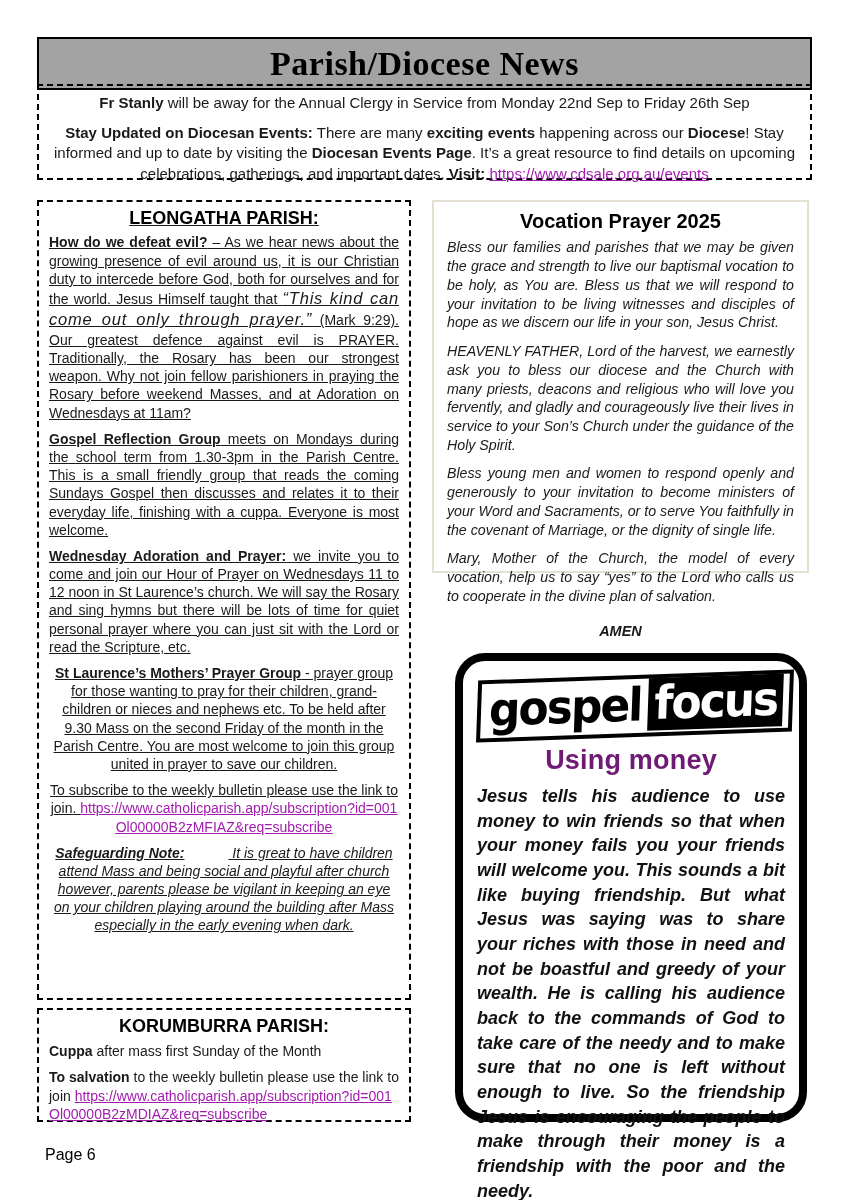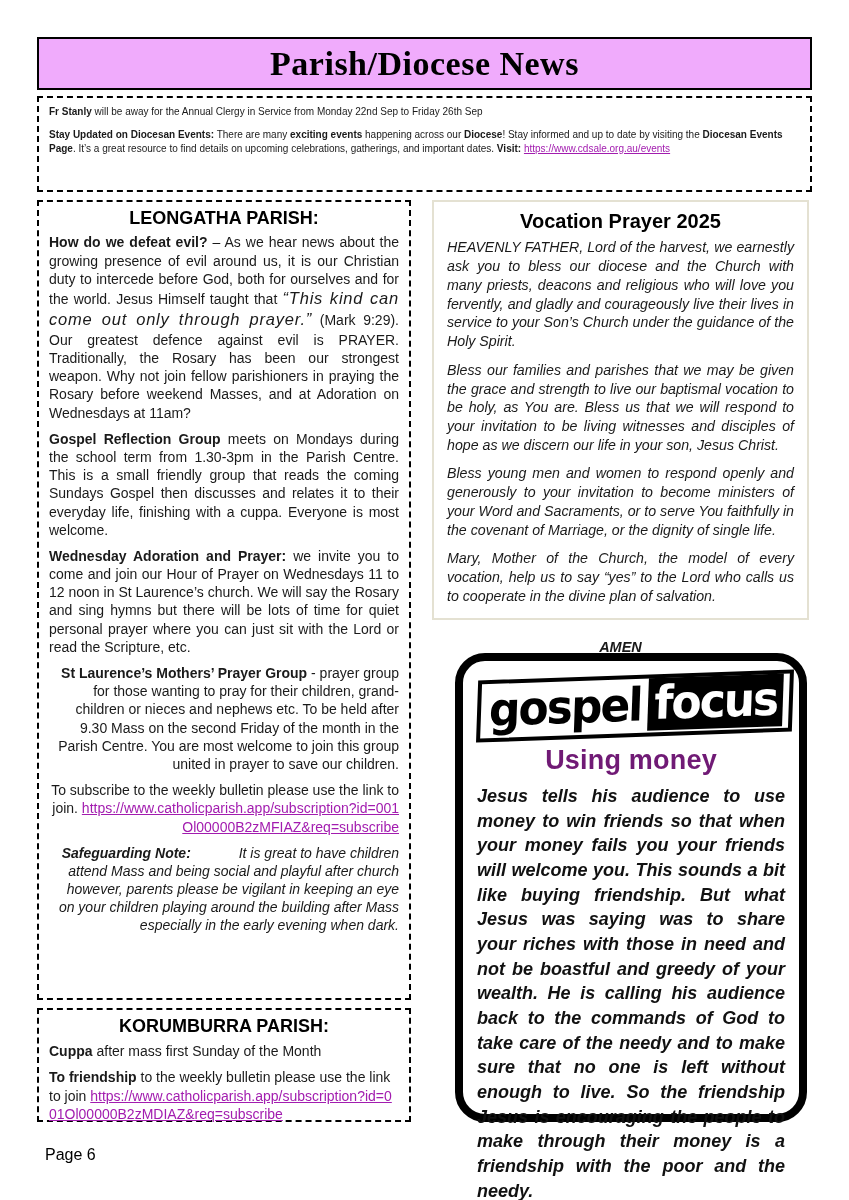--- a/index.html
+++ b/index.html
@@ -9,76 +9,76 @@
     font-family: "Liberation Sans", sans-serif;
     color: #1a1a1a;
     position: relative;
     overflow: hidden;
   }
   .page { position: absolute; inset: 0; }
 
   
   .header-box {
     position: absolute; left: 37px; top: 37px; width: 775px; height: 53px;
-    background: #f0abfc;
+    background: #a3a3a3;
     border: 2px solid #000;
     display: flex; align-items: center; justify-content: center;
   }
   .header-box h1 {
     font-family: "Liberation Serif", "DejaVu Serif", serif;
     font-size: 34px; font-weight: 700; color: #000; letter-spacing: 0.5px;
   }
 
   
   .notice-box {
-    position: absolute; left: 37px; top: 96px; width: 775px; height: 96px;
+    position: absolute; left: 37px; top: 84px; width: 775px; height: 96px;
     border: 2px dashed #000;
     padding: 7px 10px 6px 10px;
-    font-size: 10px; line-height: 1.38;
+    font-size: 15px; line-height: 1.38; text-align: center;
   }
   .notice-box p + p { margin-top: 9px; }
 
   
   .dashed-box { border: 2px dashed #000; }
 
   .leongatha-box {
     position: absolute; left: 37px; top: 200px; width: 374px; height: 800px;
     padding: 5px 10px 4px 10px;
-    font-size: 14px; line-height: 1.3;
+    font-size: 14px; line-height: 1.3; text-decoration: underline;
   }
   .leongatha-box h2, .korumburra-box h2 {
     text-align: center; font-size: 18px; font-weight: 700; color: #000;
     margin-bottom: 3px;
   }
   .leongatha-box p { text-align: justify; margin-bottom: 8px; }
-  .leongatha-box p.no-justify { text-align: right; }
+  .leongatha-box p.no-justify { text-align: center; }
 
   .korumburra-box {
     position: absolute; left: 37px; top: 1008px; width: 374px; height: 114px;
     padding: 5px 10px 4px 10px;
     font-size: 14px; line-height: 1.32;
   }
   .korumburra-box p { margin-bottom: 8px; }
 
   
   .vocation-box {
-    position: absolute; left: 432px; top: 200px; width: 377px; height: 420px;
+    position: absolute; left: 432px; top: 200px; width: 377px; height: 373px;
     border: 2px solid #e4e1d2;
     padding: 6px 13px 6px 13px;
     font-size: 14.2px; line-height: 1.32;
   }
   .vocation-box h2 {
     text-align: center; font-size: 20px; font-weight: 700; color: #000;
     margin-bottom: 4px;
   }
   .vocation-box p.prayer {
     font-style: italic; text-align: justify; margin-bottom: 10px;
   }
   .vocation-box p.amen {
-    font-style: italic; font-weight: 700; text-align: center; margin-top: 32px;
+    font-style: italic; font-weight: 700; text-align: center; margin-top: 16px;
     font-size: 14.5px;
   }
 
   
   .gospel-box {
     position: absolute; left: 455px; top: 653px; width: 352px; height: 469px;
     background: #fff;
     border: 8px solid #000; border-radius: 30px;
     padding: 12px 14px 8px 14px;
   }
@@ -143,27 +143,27 @@
     <p><span class="b">Gospel Reflection Group</span><span> meets on Mondays during the school term from 1.30-3pm in the Parish Centre. This is a small friendly group that reads the coming Sundays Gospel then discusses and relates it to their everyday life, finishing with a cuppa.   Everyone is most welcome.</span></p>
     <p><span class="b">Wednesday Adoration and Prayer:</span><span> we invite you to  come and join our Hour of Prayer on Wednesdays 11 to 12 noon in St Laurence’s church. We will say the Rosary and sing hymns but there will be lots of time for quiet personal prayer where you can just sit with the Lord or read  the Scripture,  etc.</span></p>
     <p class="no-justify"><span class="b">St  Laurence’s Mothers’ Prayer Group</span><span> -  prayer group for those wanting to pray for their children,  grand-children or nieces and nephews etc. To be held after 9.30 Mass on the second Friday of the month in the  Parish Centre. You are most  welcome to join this group  united in  prayer to save our children.</span></p>
     <p class="no-justify"><span>To subscribe to the weekly bulletin please use the link to join.  </span><a class="link">https://www.catholicparish.app/subscription?id=001Ol00000B2zMFIAZ&amp;req=subscribe</a></p>
     <p class="no-justify"><span class="bi">Safeguarding Note:</span><span class="i"> It is great to have children attend Mass and being social and playful after church however, parents please be vigilant in keeping an eye on your children playing around the building after Mass especially in the early evening when dark.</span></p>
   </div>
 
   <div class="korumburra-box dashed-box">
     <h2>KORUMBURRA PARISH:</h2>
     <p><span class="b">Cuppa</span><span> after mass first Sunday of the Month</span></p>
-    <p><span class="b">To friendship</span><span> to the weekly bulletin please use the link to join </span><a class="link">https://www.catholicparish.app/subscription?id=001Ol00000B2zMDIAZ&amp;req=subscribe</a></p>
+    <p><span class="b">To salvation</span><span> to the weekly bulletin please use the link to join </span><a class="link">https://www.catholicparish.app/subscription?id=001Ol00000B2zMDIAZ&amp;req=subscribe</a></p>
   </div>
 
   <div class="vocation-box">
     <h2>Vocation Prayer 2025</h2>
+    <p class="prayer">Bless our families and parishes that we may be given the grace and strength to live our baptismal vocation to be holy, as You are. Bless us that we will respond to your invitation to be living witnesses and disciples of hope as we discern our life in your son, Jesus Christ.</p>
     <p class="prayer">HEAVENLY FATHER, Lord of the harvest, we  earnestly ask you to bless our diocese and the Church with many priests, deacons and religious who will love you  fervently, and gladly and   courageously live their lives in service to your Son’s Church under the guidance of the Holy   Spirit.</p>
-    <p class="prayer">Bless our families and parishes that we may be given the grace and strength to live our baptismal vocation to be holy, as You are. Bless us that we will respond to your invitation to be living witnesses and disciples of hope as we discern our life in your son, Jesus Christ.</p>
     <p class="prayer">Bless young men and women to respond openly and generously to your invitation to become ministers of your Word and Sacraments, or to serve You faithfully in the covenant of Marriage, or the dignity of single life.</p>
     <p class="prayer">Mary, Mother of the Church, the model of every vocation, help us to say “yes” to the Lord who calls us to cooperate in the divine plan of salvation.</p>
     <p class="amen">AMEN</p>
   </div>
 
   <div class="gospel-box">
     <div class="gf-logo-wrap">
       <span class="gf-logo">
         <span class="gf-word1">gospel</span>
         <span class="gf-word2">focus</span>

